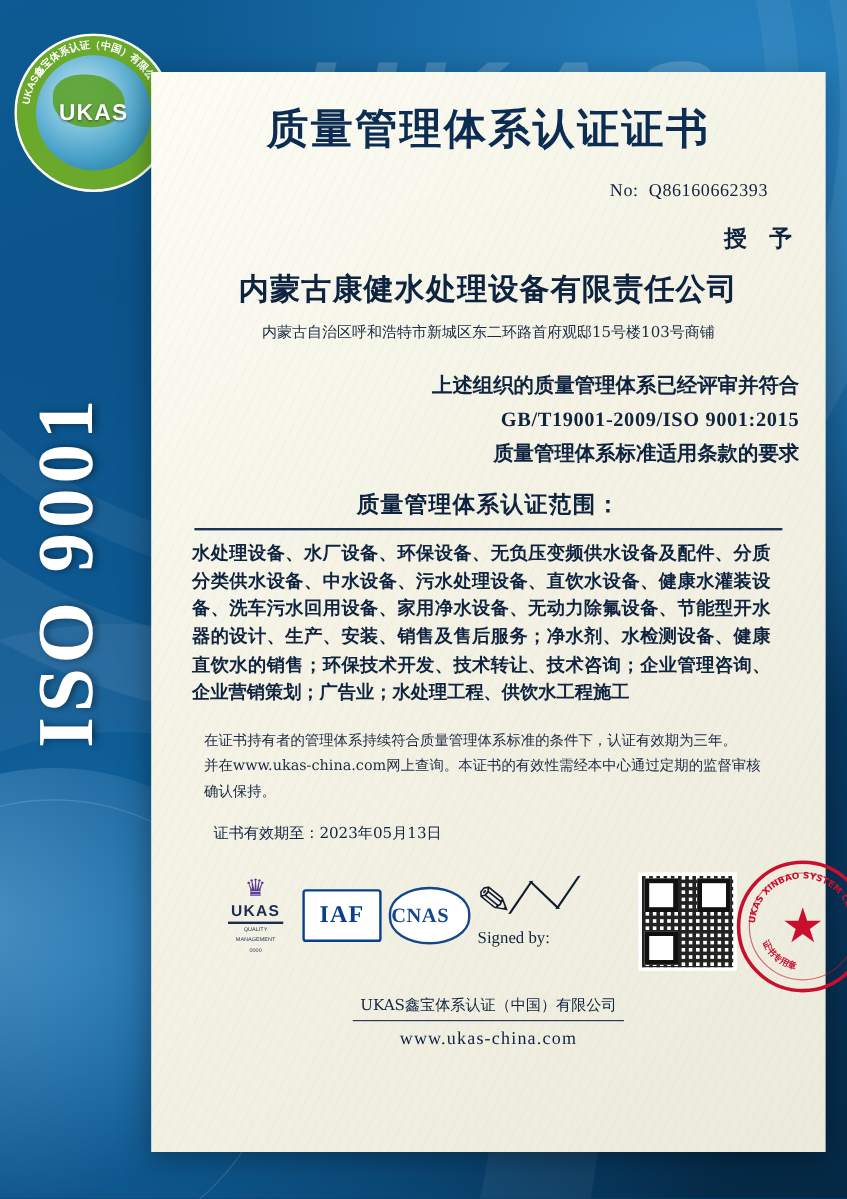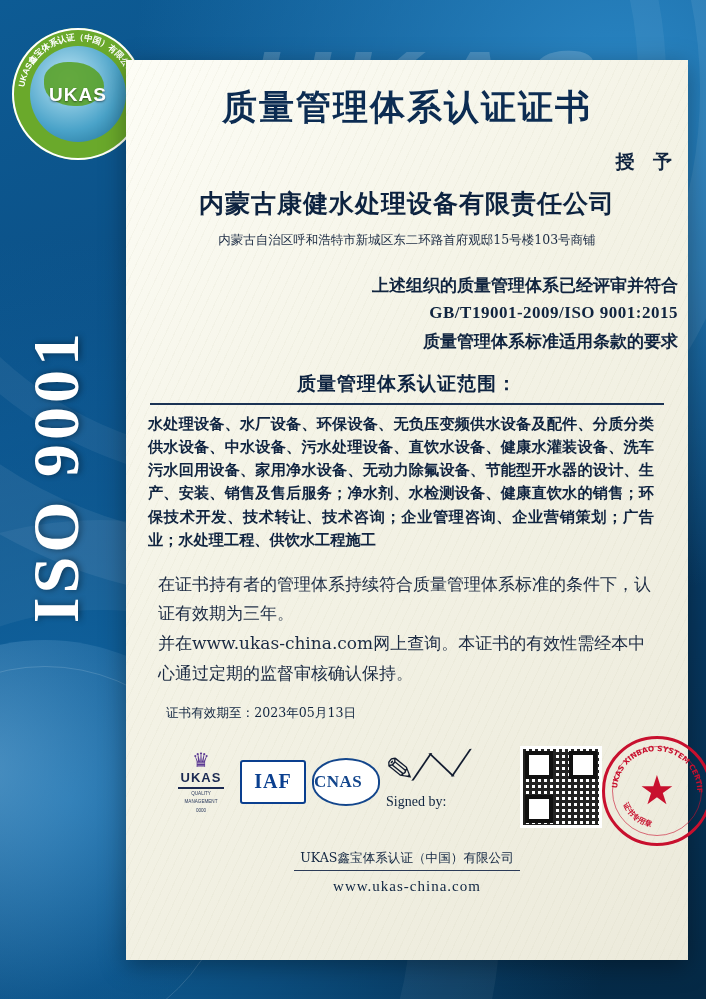--- a/index.html
+++ b/index.html
@@ -94,21 +94,21 @@
     position:absolute;left:126px;top:60px;width:562px;height:900px;
     background:linear-gradient(135deg,#fdfdf6 0%,#f4f3e6 40%,#eceadb 100%);
     box-shadow:0 6px 24px rgba(0,0,0,.35);
   }
   .paper:before{
     content:"";position:absolute;inset:0;
     background:
       repeating-linear-gradient(115deg, rgba(255,255,255,0) 0 7px, rgba(200,200,170,.10) 7px 8px);
     pointer-events:none;
   }
-  .pad{position:relative;padding:0 10px;}
+  .pad{position:relative;padding:0 22px;}
 
   .title{
     margin-top:24px;
     text-align:center;
     font-family:"DejaVu Serif", serif;
     font-weight:bold;
     font-size:35px;
     letter-spacing:2px;
     color:#0c2c52;
   }
@@ -149,21 +149,21 @@
   .rule{
     margin:6px 14px 0 14px;height:2px;background:#1b3354;
   }
   .scope{
     margin:8px 24px 0 12px;
     font-family:"DejaVu Serif", serif;font-weight:bold;font-size:15.2px;color:#102440;
     line-height:1.52;text-align:justify;
   }
   .note{
     margin:18px 22px 0 22px;
-    font-family:"DejaVu Serif", serif;font-size:17px;color:#1b2a42;line-height:1.75;
+    font-family:"DejaVu Serif", serif;font-size:12px;color:#1b2a42;line-height:1.75;
     text-align:left;
   }
   .dates{
     margin:16px 30px 0 30px;
     display:flex;justify-content:space-between;
     font-family:"DejaVu Serif", serif;font-size:12.6px;color:#10243f;
   }
 
   
   .marks{
@@ -255,20 +255,24 @@
         </defs>
       <text><textPath href="#arcp" startOffset="4%">UKAS鑫宝体系认证（中国）有限公司</textPath></text>
     </svg>
   </div>
 
   <div class="paper">
     <div class="pad">
 
       <div class="title">质量管理体系认证证书</div>
 
+      <div class="no-line">
+        <span>No:</span>
+        &nbsp;<span>Q86160662393</span>
+      </div>
 
       <div class="grant">授 予</div>
       <div class="company">内蒙古康健水处理设备有限责任公司</div>
       <div class="addr">内蒙古自治区呼和浩特市新城区东二环路首府观邸15号楼103号商铺</div>
 
       <div class="std">
         <div>上述组织的质量管理体系已经评审并符合</div>
         <div class="en">GB/T19001-2009/ISO 9001:2015</div>
         <div>质量管理体系标准适用条款的要求</div>
       </div>

